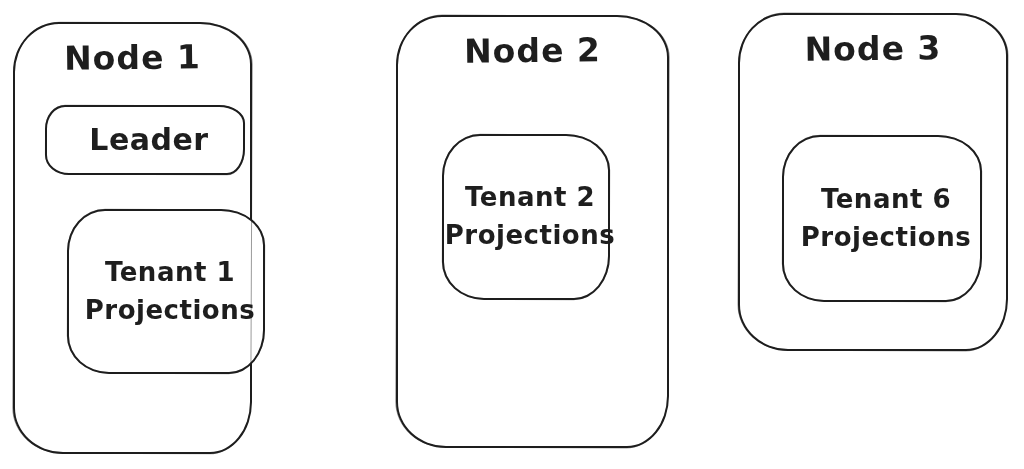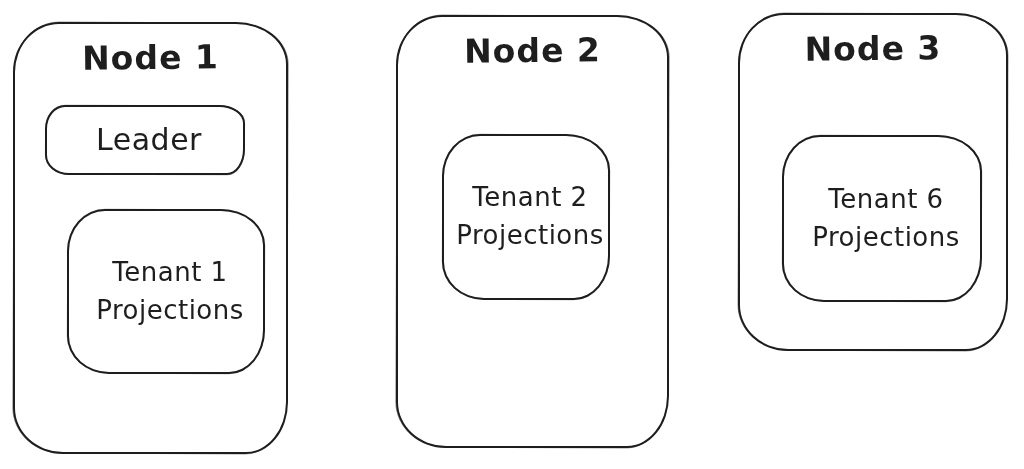--- a/index.html
+++ b/index.html
@@ -41,36 +41,36 @@
     font-weight: 600;
     letter-spacing: 1px;
     transform: rotate(-0.6deg);
   }
   .inner-box {
     display: flex;
     align-items: center;
     justify-content: center;
     text-align: center;
     font-size: 26px;
-    font-weight: 400;
+    font-weight: 700;
     letter-spacing: 0.5px;
     line-height: 1.45;
     white-space: pre-line;
     padding-left: 8px;
   }
   .leader-box {
     border-radius: 20px 26px 18px 24px / 24px 18px 26px 20px;
     font-size: 30px;
   }
   .proj-box {
     border-radius: 38px 44px 36px 42px / 42px 36px 44px 38px;
   }
 
   
-  #node1 { left: 13px;  top: 22px; width: 275px; height: 432px; }
+  #node1 { left: 13px;  top: 22px; width: 239px; height: 432px; }
   #node1-leader { left: 30px; top: 81px;  width: 200px; height: 70px; }
   #node1-proj   { left: 24px; top: 185px; width: 198px; height: 165px; margin-left: 28px; }
 
   
   #node2 { left: 396px; top: 15px; width: 273px; height: 433px; }
   #node2-proj   { left: 44px; top: 117px; width: 168px; height: 166px; }
 
   
   #node3 { left: 738px; top: 13px; width: 270px; height: 338px; }
   #node3-proj   { left: 42px; top: 120px; width: 200px; height: 167px; }

